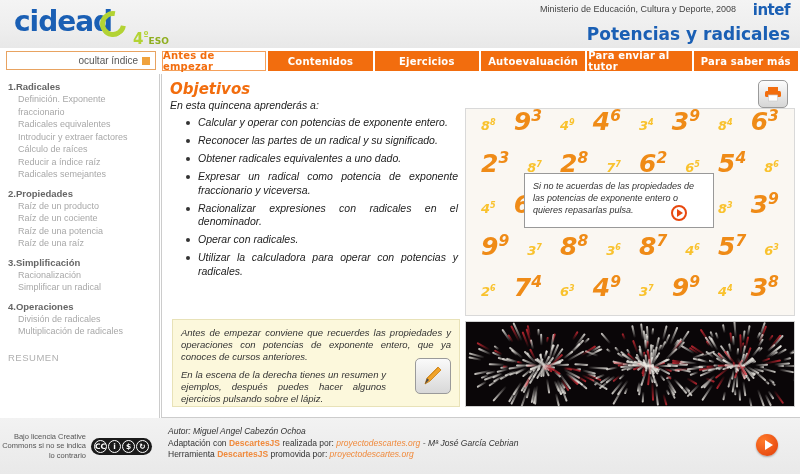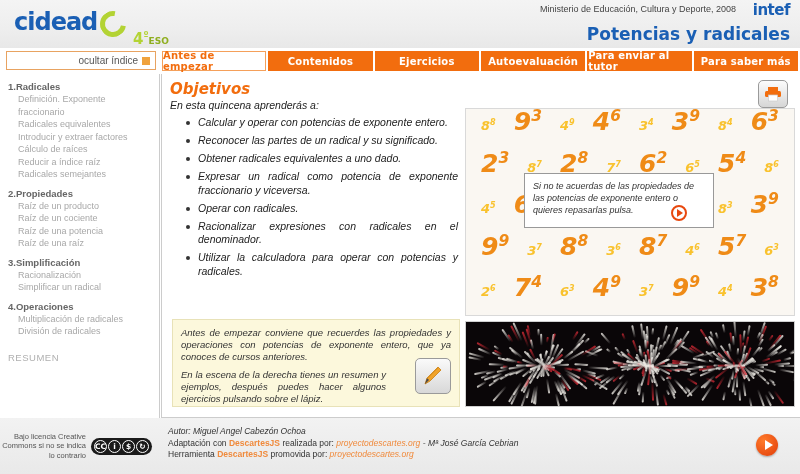--- a/index.html
+++ b/index.html
@@ -17,21 +17,21 @@
     background: linear-gradient(to bottom, #f4f4f4 0%, #eeeeee 60%, #e8e8e8 100%);
     border-bottom: 0px solid #ddd;
   }
   .logo-wrap {
     position: absolute; left: 14px; top: 2px;
     width: 170px; height: 46px;
   }
   .logo-text {
     font-family: "DejaVu Sans", sans-serif;
     font-weight: bold;
-    font-size: 24px;
+    font-size: 28px;
     color: #1a5fb4;
     letter-spacing: -1px;
     position: absolute; left: 0; top: 0;
     line-height: 40px;
   }
   .logo-ring {
     position: absolute;
     left: 86px; top: 9px;
     width: 26px; height: 26px;
     border: 5px solid #b3d334;
@@ -440,22 +440,22 @@
     <div class="sec-item">Radicales semejantes</div>
     <div class="sec-title">2.Propiedades</div>
     <div class="sec-item">Raíz de un producto</div>
     <div class="sec-item">Raíz de un cociente</div>
     <div class="sec-item">Raíz de una potencia</div>
     <div class="sec-item">Raíz de una raíz</div>
     <div class="sec-title">3.Simplificación</div>
     <div class="sec-item">Racionalización</div>
     <div class="sec-item">Simplificar un radical</div>
     <div class="sec-title">4.Operaciones</div>
+    <div class="sec-item">División de radicales</div>
     <div class="sec-item">Multiplicación de radicales</div>
-    <div class="sec-item">División de radicales</div>
     <div class="resumen">RESUMEN</div>
   </div>
 
 <div class="content">
 
   <div class="print-btn">
     <svg width="18" height="16" viewBox="0 0 18 16">
       <rect x="4" y="1" width="10" height="4" fill="#f26d0e"></rect>
       <rect x="1" y="5" width="16" height="6" rx="1.5" fill="#f26d0e"></rect>
       <rect x="4.5" y="9" width="9" height="6" fill="#ffffff" stroke="#cccccc" stroke-width="0.7"></rect>
@@ -463,22 +463,22 @@
   </div>
 
   <div class="left-col">
     <div class="obj-head">Objetivos</div>
     <div class="obj-intro">En esta quincena aprenderás a:</div>
     <ul class="obj-list" id="objlist">
         <li>Calcular y operar con potencias de exponente entero.</li>
         <li>Reconocer las partes de un radical y su significado.</li>
         <li>Obtener radicales equivalentes a uno dado.</li>
         <li>Expresar un radical como potencia de exponente fraccionario y viceversa.</li>
+        <li>Racionalizar expresiones con radicales en el denominador.</li>
         <li>Operar con radicales.</li>
-        <li>Racionalizar expresiones con radicales en el denominador.</li>
         <li>Utilizar la calculadora para operar con potencias y radicales.</li>
       </ul>
   </div>
 
   <div class="notebox">
     <p>Antes de empezar conviene que recuerdes las propiedades y operaciones con potencias de exponente entero, que ya conoces de cursos anteriores.</p>
     <p class="second">En la escena de la derecha tienes un resumen y ejemplos, después puedes hacer algunos ejercicios pulsando sobre el lápiz.</p>
     <div class="pencil-btn">
       <svg width="22" height="22" viewBox="0 0 22 22">
         <polygon points="3,19 5,13 16,2 19,5 8,16" fill="#f0a32a" stroke="#c97d10" stroke-width="0.8"></polygon>

